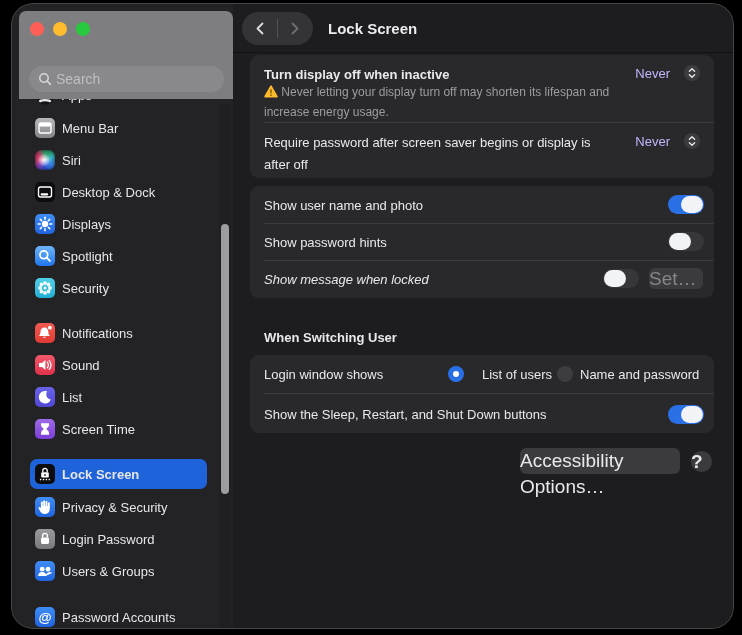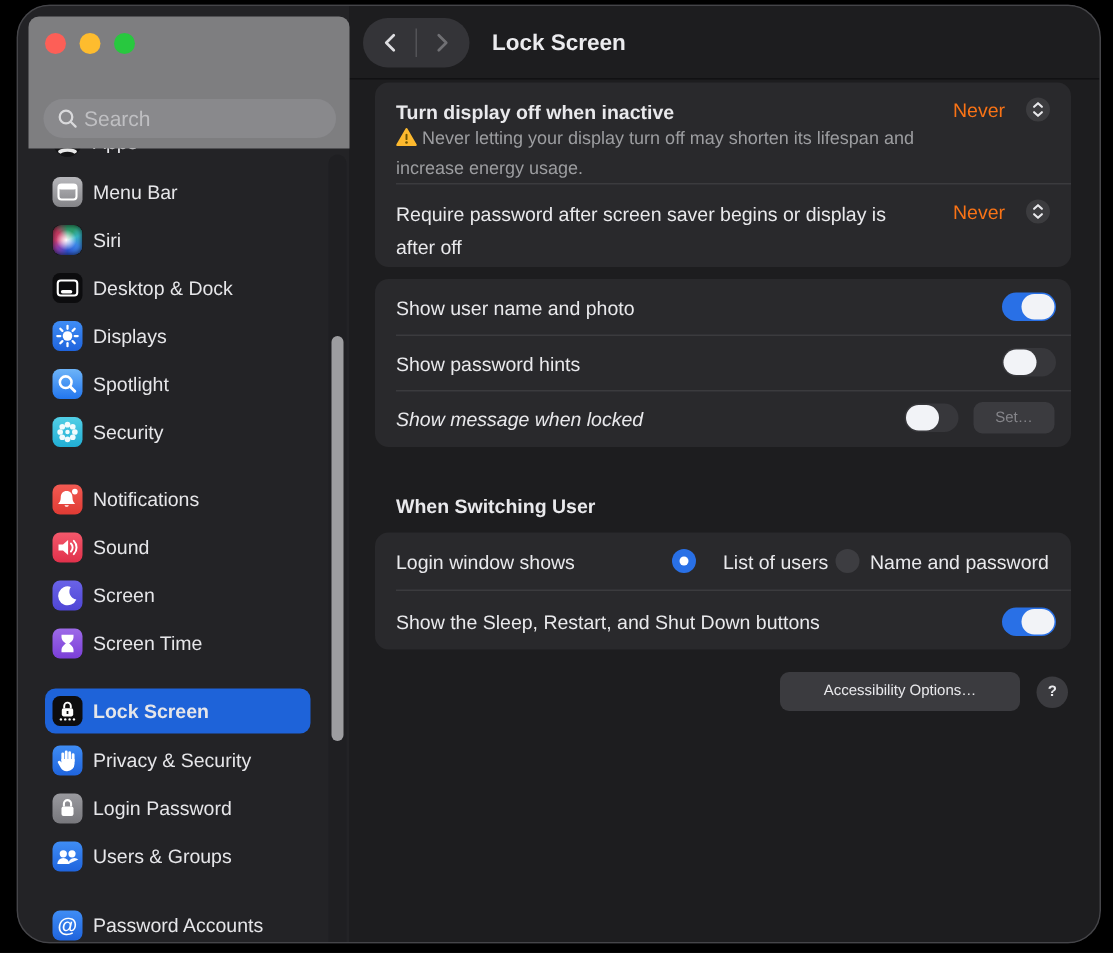--- a/index.html
+++ b/index.html
@@ -40,32 +40,32 @@
 .navpill .sep { position:absolute; left:35px; top:7px; width:1px; height:19px;
   background:#535357; }
 .title { position:absolute; left:95px; top:0; height:49px; line-height:49px;
   color:#ebebee; font-size:15px; font-weight:bold; }
 .card { position:absolute; left:17px; width:464px; background:#29292c;
   border-radius:9px; }
 .hsep { position:absolute; left:14px; right:0; height:1px; background:#3b3b3e; }
 .lbl { color:#e9e9ec; font-size:13px; white-space:nowrap; }
 .lbl-b { color:#e9e9ec; font-size:13px; font-weight:bold; }
 .sub { color:#9c9da0; font-size:12px; }
-.never { position:absolute; color:#f97316; font-size:13px; }
+.never { position:absolute; color:#c4b5fd; font-size:13px; }
 .stepper { position:absolute; width:16px; height:16px; border-radius:50%;
   background:#3c3c3f; }
 .toggle { position:absolute; width:36px; height:19px; border-radius:10px; }
 .toggle.on { background:#2970e6; }
 .toggle.off { background:#37373b; }
 .toggle .knob { position:absolute; top:1px; width:22px; height:17px;
   border-radius:9px; background:#f2f3f7; }
 .toggle.on .knob { right:1px; }
 .toggle.off .knob { left:1px; }
 .btn { position:absolute; background:#3b3b3f; border-radius:6px;
-  color:#e9e9ec; font-size:10px; text-align:center; }
+  color:#e9e9ec; font-size:19px; }
 .radio { position:absolute; width:16px; height:16px; border-radius:50%; }
 </style>
 </head>
 <body>
 <div class="window">
 <div class="inner">
   <div class="sidebar"></div>
 
   <div class="row" style="top:76px;">
     <div class="ic" style="border-radius:50%;background:transparent;">
@@ -178,21 +178,21 @@
     </div>
     <div class="lb">Sound</div>
   </div>
 
   <div class="row" style="top:378px;">
     <div class="ic" style="background:linear-gradient(#6a63e8,#4f46d6);">
       <svg width="20" height="20" viewBox="0 0 20 20">
             <path d="M12.2 4.3 A6.3 6.3 0 1 0 15.9 12.6 A5.3 5.3 0 0 1 12.2 4.3 Z" fill="#fff"></path>
           </svg>
     </div>
-    <div class="lb">Screen</div>
+    <div class="lb">List</div>
   </div>
 
   <div class="row" style="top:410px;">
     <div class="ic" style="background:linear-gradient(#9d6ae8,#7b3fd8);">
       <svg width="20" height="20" viewBox="0 0 20 20">
         <path d="M6 4.2 h8 v1.6 c0 2 -1.6 3.1 -2.9 4.2 c1.3 1.1 2.9 2.2 2.9 4.2 v1.6 h-8 v-1.6 c0 -2 1.6 -3.1 2.9 -4.2 c-1.3 -1.1 -2.9 -2.2 -2.9 -4.2 z" fill="#fff"></path>
       </svg>
     </div>
     <div class="lb">Screen Time</div>
   </div>

